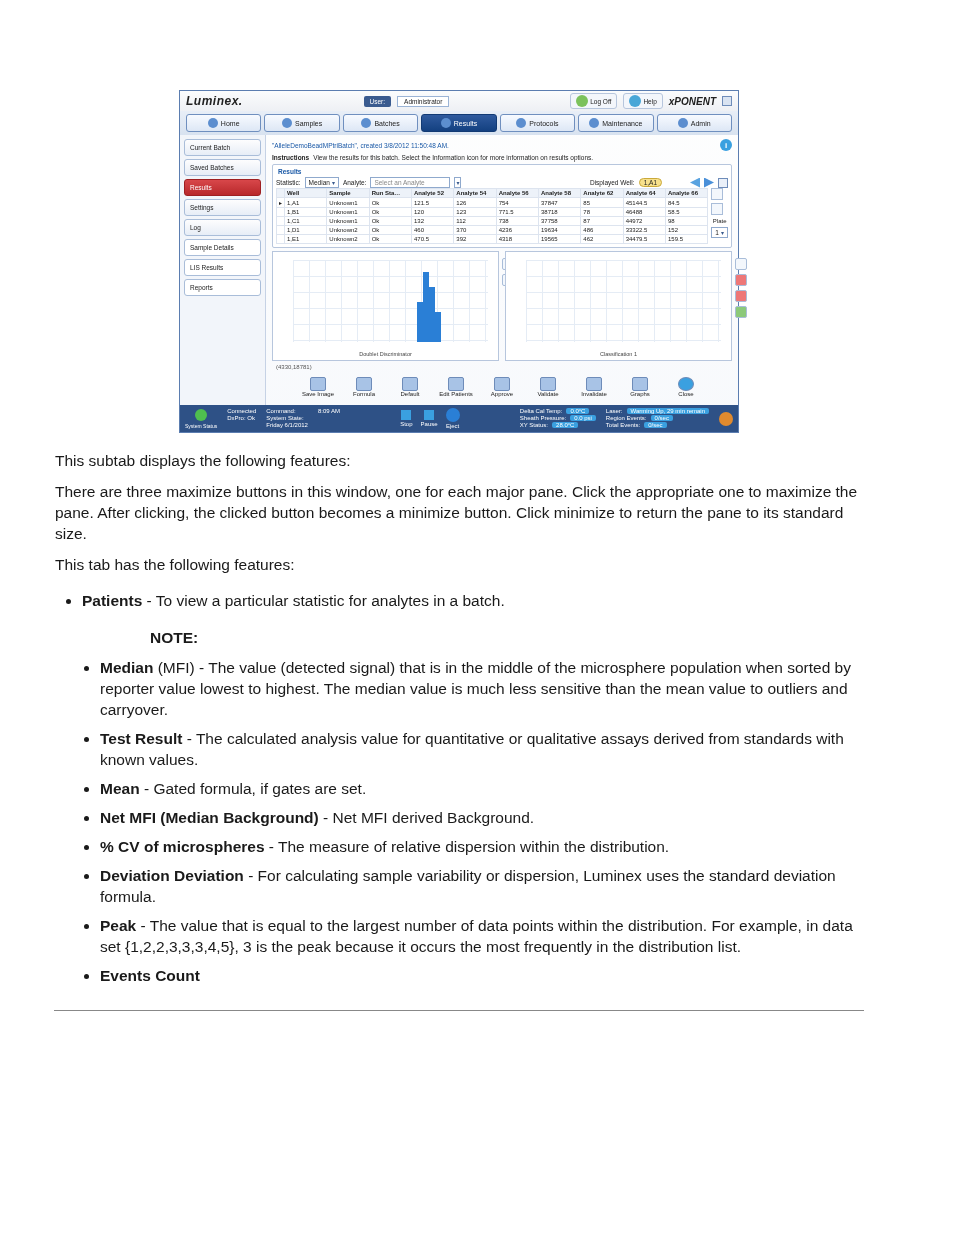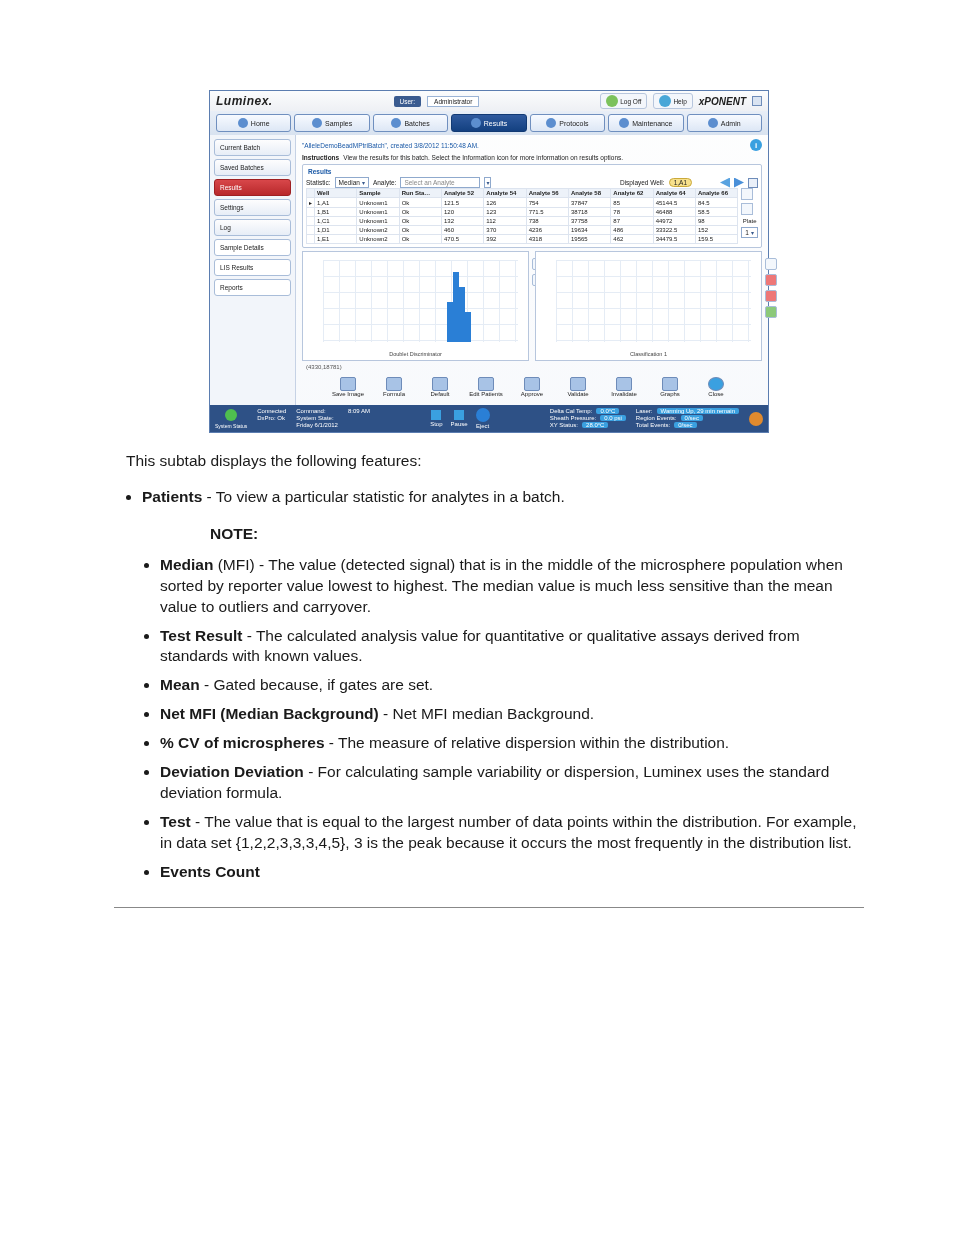--- a/index.html
+++ b/index.html
@@ -1,17 +1,17 @@
 <!DOCTYPE html>
 <html><head>
 <meta charset="utf-8">
 <style>
   * { box-sizing: border-box; }
   body { margin:0; background:#fff; font-family: Arial, Helvetica, sans-serif; color:#1a1a1a; }
-  .page { width:954px; margin:0 auto; padding:90px 90px 40px 114px; }
+  .page { width:954px; margin:0 auto; padding:90px 90px 40px 54px; }
   .screenshot { width:560px; margin:0 auto 18px auto; border:1px solid #5b7db0; background:linear-gradient(#fefefe,#f7f9fc); font-size:6.5px; color:#222; }
   .ss-top { display:flex; align-items:center; background:linear-gradient(#fbfcfd,#eef0f4); padding:2px 6px; gap:6px;}
   .brand { font-weight:bold; font-style:italic; font-size:12px; letter-spacing:0.5px;}
   .spacer { flex:1; }
   .lbl-dark { background:#3a5b8f; color:#fff; padding:2px 6px; border-radius:2px;}
   .inp { background:#fff; border:1px solid #9bb4d6; padding:1px 6px; min-width:50px; display:inline-block;}
   .pill { display:inline-flex; align-items:center; gap:2px; padding:1px 5px; border:1px solid #b7c6dd; border-radius:3px; background:#f3f6fb;}
   .ico-circle { width:12px; height:12px; border-radius:50%; display:inline-block; background:#49a7d7;}
   .ico-circle.g { background:#7cc25c;}
   .logo2 { font-weight:bold; font-style:italic; font-size:10px;}
@@ -63,21 +63,21 @@
   .statusbar .mid{ flex:1; display:flex; align-items:center; justify-content:center; gap:8px;}
   .play{ width:10px;height:10px;background:#3aa0e0; display:inline-block;}
   .eject{ width:14px; height:14px; border-radius:50%; background:#2a7fd6; display:inline-block;}
   .statusbar .kv{ display:flex; gap:4px; align-items:center;}
   .statusbar .kv .v{ background:#3aa0e0; padding:0 4px; border-radius:2px;}
   .greenled{ width:12px; height:12px; border-radius:50%; background:#4fbf4f; display:inline-block; margin:1px;}
   .orangeled{ width:14px; height:14px; border-radius:50%; background:#e08a2e; display:inline-block;}
 
   
   .doc { font-size:15.5px; line-height:1.35; }
-  .doc p { margin:10px 12px; }
+  .doc p { margin:10px 1px; }
   ul.lvl1 { list-style:disc; padding-left:28px; }
   ul.lvl2 { list-style:disc; padding-left:46px; margin-top:6px;}
   ul li { margin:8px 0; }
   .note-block { margin:8px 0 10px 96px; display:flex; gap:6px;}
   .note-block .nl { font-weight:bold; min-width:54px;}
   hr.rule{ border:none; border-top:1px solid #888; margin:24px 0 6px 0;}
   .footer { font-size:15px;}
   sup{font-size:0.7em;}
 </style>
 </head>
@@ -390,36 +390,38 @@
           </span>
       </div>
       <div class="seg" style="align-items:center;justify-content:center">
         <span class="orangeled"></span>
       </div>
     </div>
   </div>
 
   <div class="doc">
     <p>This subtab displays the following features:</p>
+    <p>There are three maximize buttons in this window, one for each major pane. Click the appropriate one to maximize the pane. After clicking, the clicked button becomes a minimize button. Click minimize to return the pane to its standard size.</p>
+    <p>This tab has the following features:</p>
 
     <ul class="lvl1">
       <li><b>Patients</b><span> - To view a particular statistic for analytes in a batch.</span></li>
     </ul>
 
     <div class="note-block">
       <span class="nl">NOTE:</span>
     </div>
 
     <ul class="lvl2">
       <li><b>Median</b><span> (MFI) - The value (detected signal) that is in the middle of the microsphere population when sorted by reporter value lowest to highest. The median value is much less sensitive than the mean value to outliers and carryover.</span></li>
       <li><b>Test Result</b><span> - The calculated analysis value for quantitative or qualitative assays derived from standards with known values.</span></li>
-      <li><b>Mean</b><span> - Gated because, if gates are set.</span></li>
-      <li><b>Net MFI (Median Background)</b><span> - Net MFI median Background.</span></li>
+      <li><b>Mean</b><span> - Gated formula, if gates are set.</span></li>
+      <li><b>Net MFI (Median Background)</b><span> - Net MFI derived Background.</span></li>
       <li><b>% CV of microspheres</b><span> - The measure of relative dispersion within the distribution.</span>
       </li>
       <li><b>Deviation Deviation</b><span> - For calculating sample variability or dispersion, Luminex uses the standard deviation formula.</span></li>
-      <li><b>Test</b><span> - The value that is equal to the largest number of data points within the distribution. For example, in data set {1,2,2,3,3,3,4,5}, 3 is the peak because it occurs the most frequently in the distribution list.</span></li>
+      <li><b>Peak</b><span> - The value that is equal to the largest number of data points within the distribution. For example, in data set {1,2,2,3,3,3,4,5}, 3 is the peak because it occurs the most frequently in the distribution list.</span></li>
       <li><b>Events Count</b></li>
     </ul>
   </div>
 
   <hr class="rule">
 </div>
 
 </body></html>

